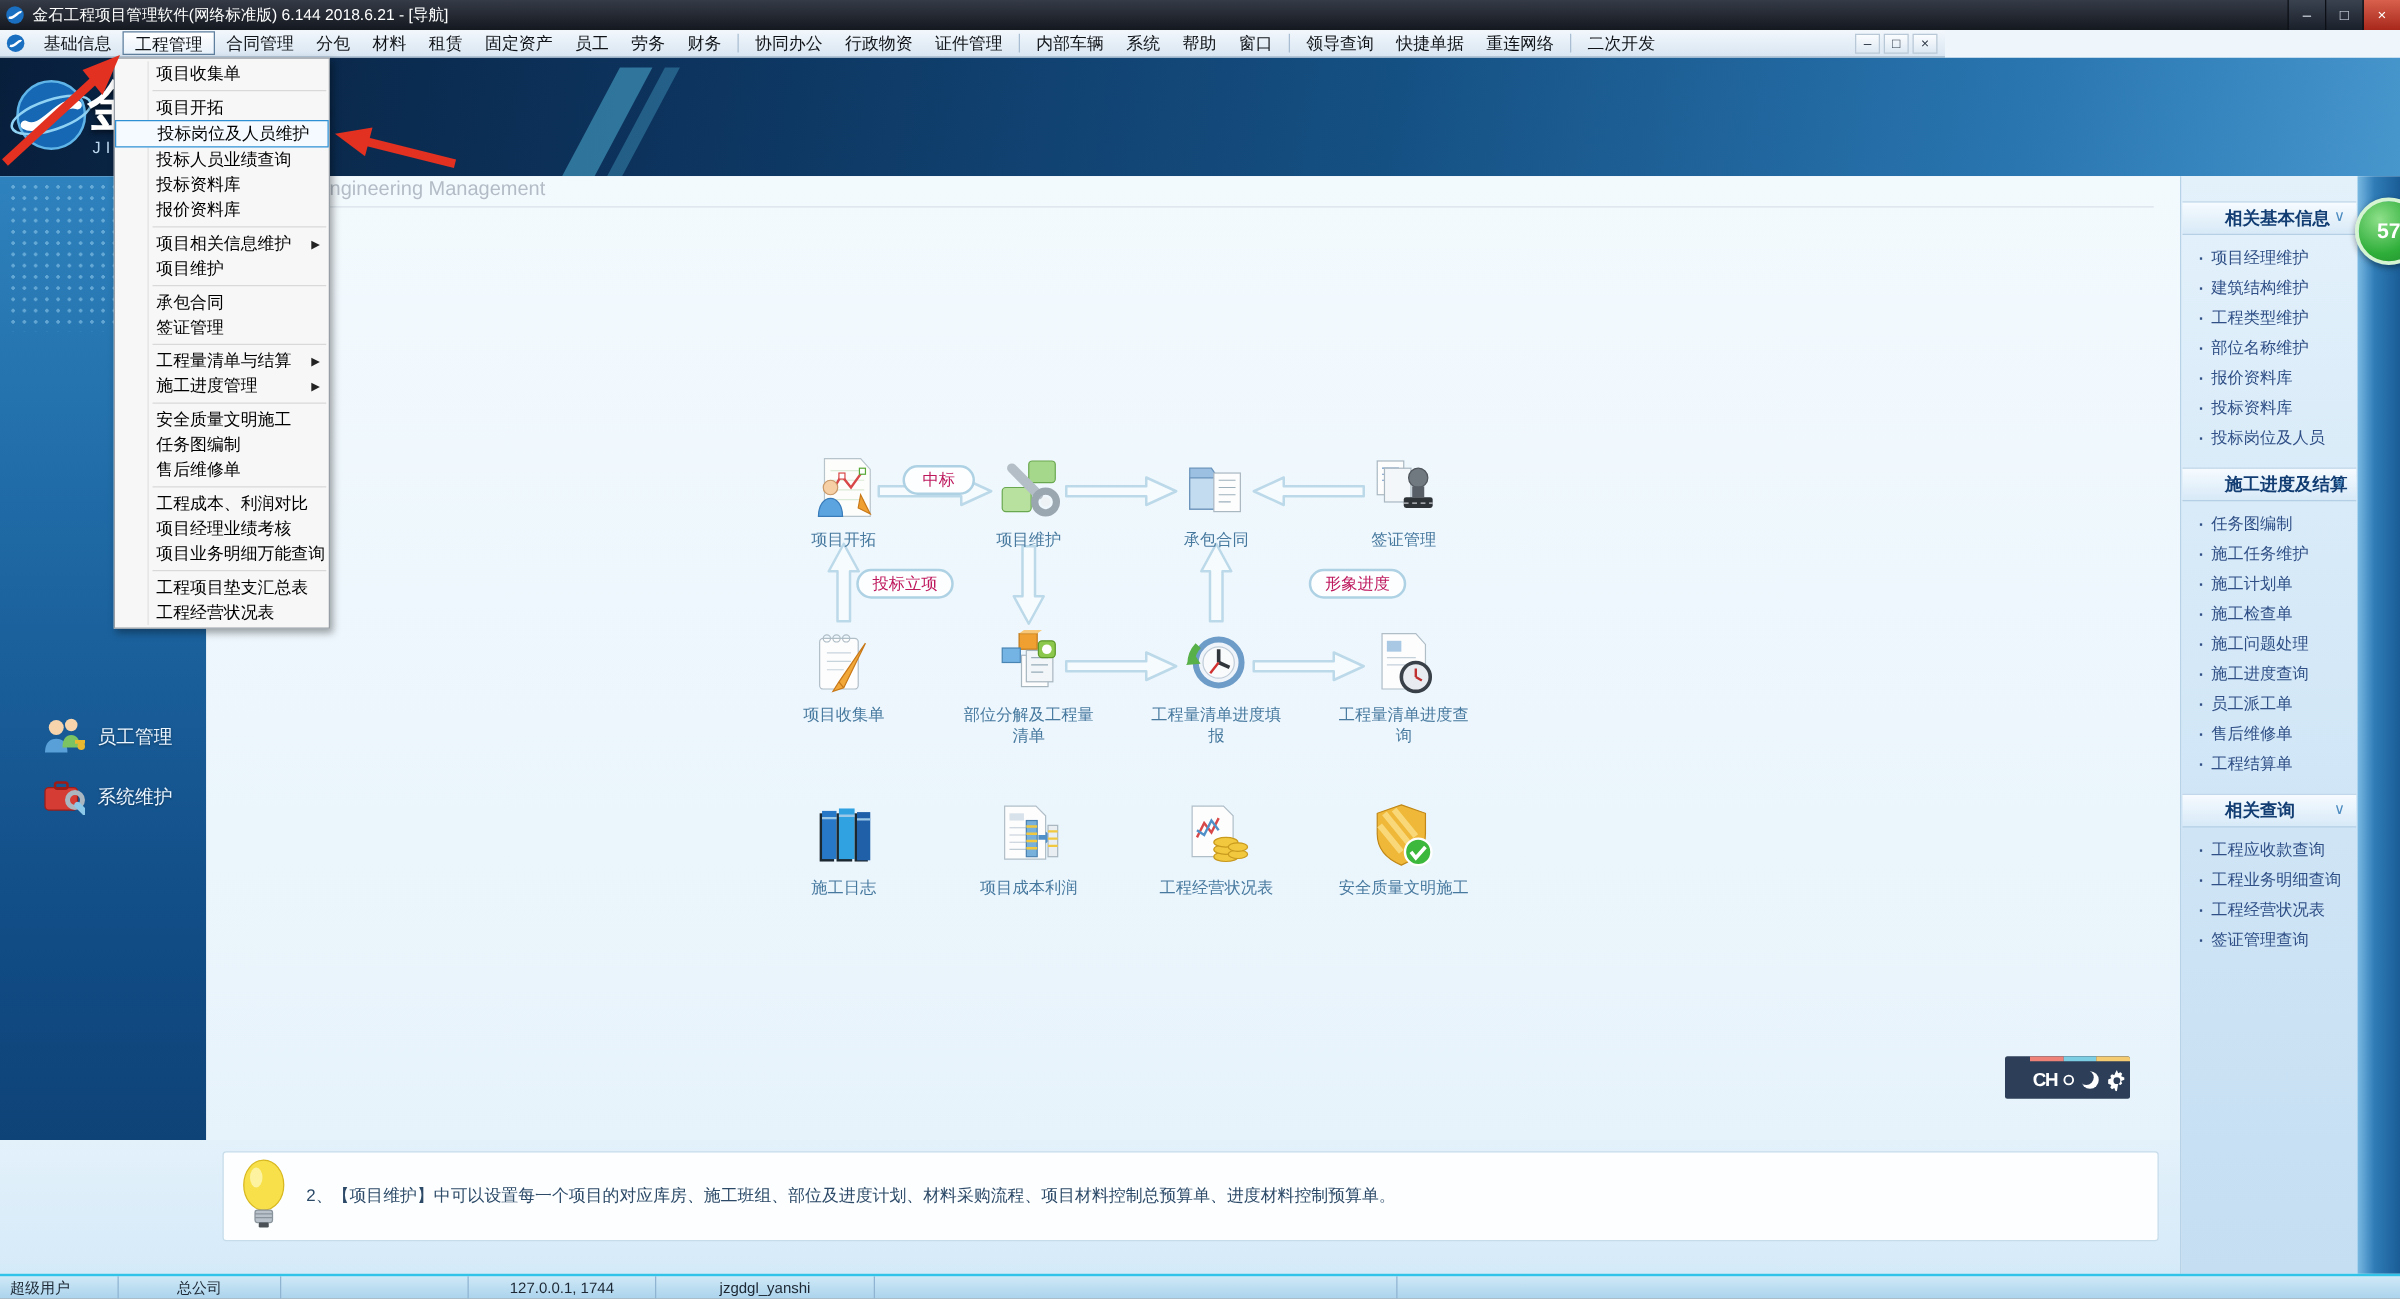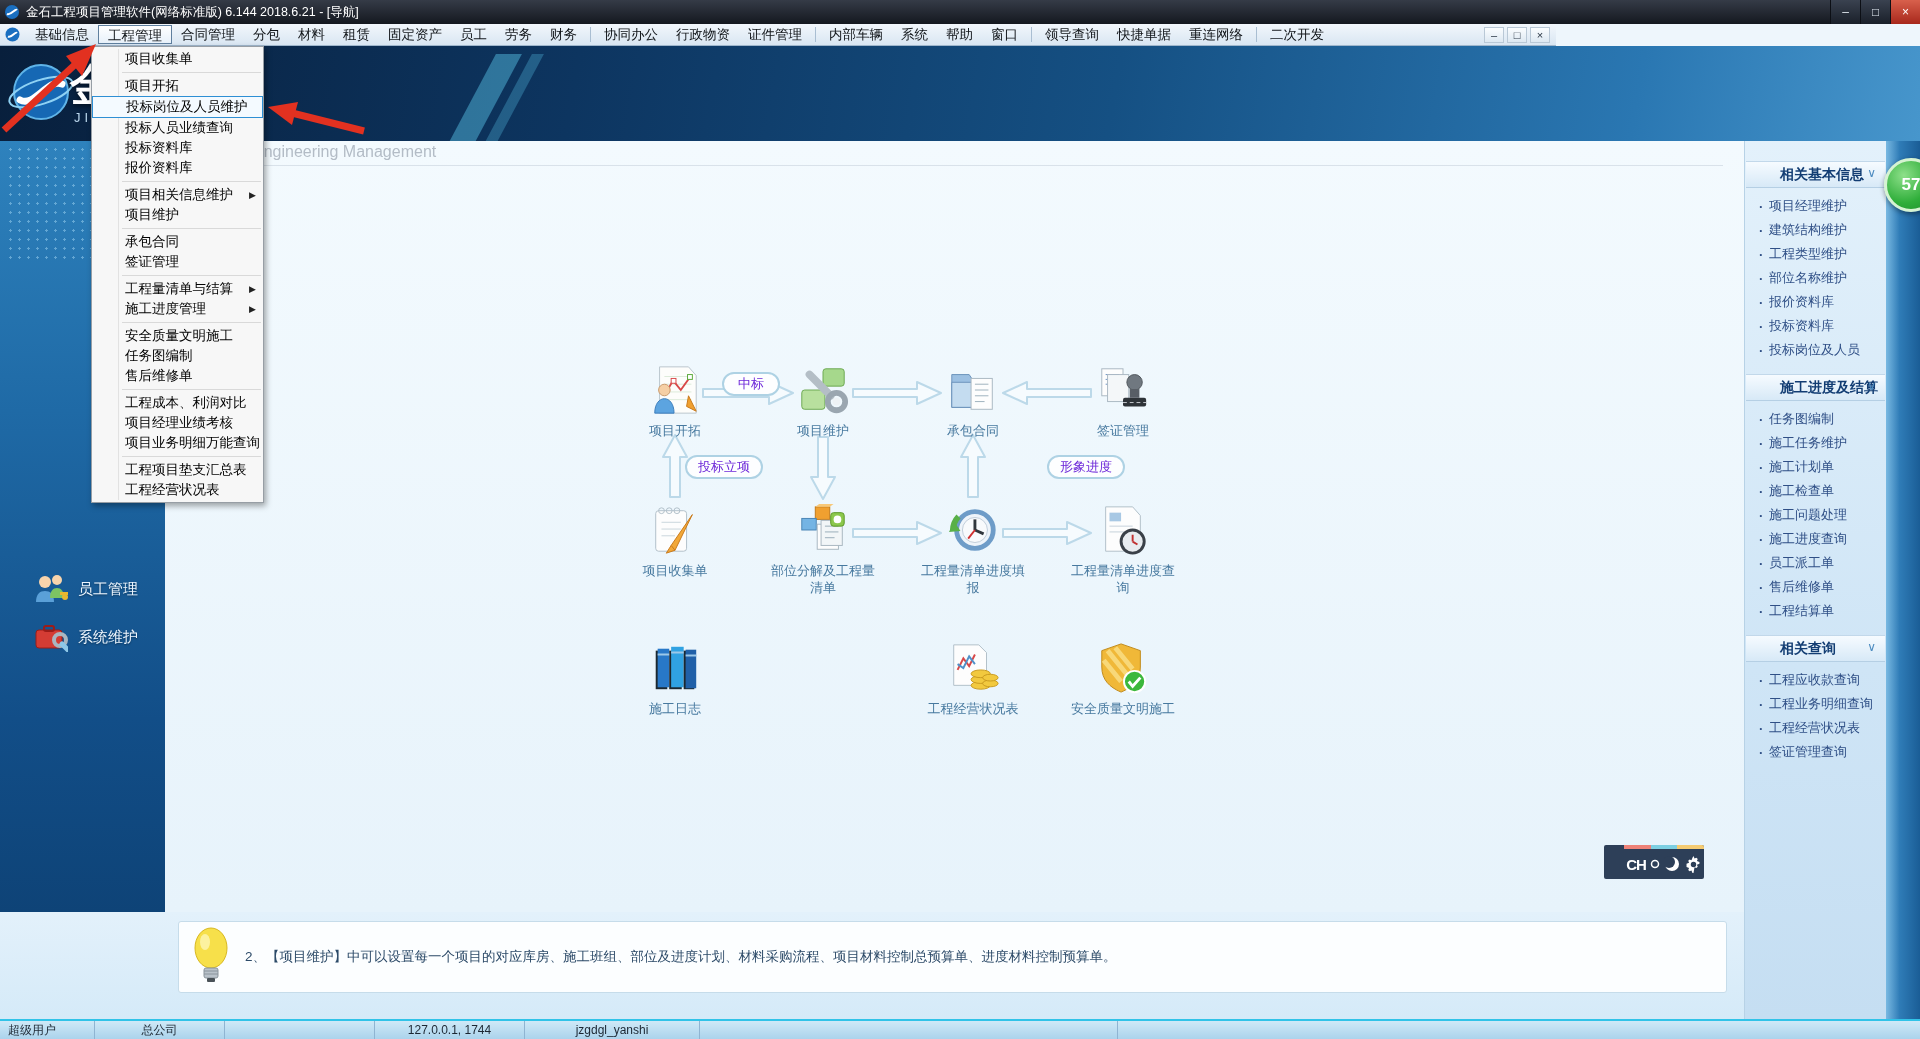--- a/index.html
+++ b/index.html
@@ -46,21 +46,21 @@
   .srow{position:absolute;left:34px;display:flex;align-items:center;gap:10px;color:#eef7ff;font-size:15px;white-space:nowrap;text-shadow:0 1px 2px rgba(0,0,0,.4);margin-top:41px;}
 
   
   .main{position:absolute;left:165px;top:141px;width:1579px;height:771px;background:linear-gradient(#f3fafe,#e7f3fb);}
   .ehead{position:absolute;left:88px;top:2px;font-size:16px;color:#b3bcc6;}
   .ehr{position:absolute;left:88px;top:24px;width:1470px;border-top:1px solid #d9e2ea;}
 
   .fnode{position:absolute;width:104px;margin-left:-52px;text-align:center;cursor:pointer;}
   .fnode .lbl{margin-top:2px;font-size:13px;line-height:1.3;color:#47799f;}
   .ftag{position:absolute;height:24px;border:2px solid #aed2e4;border-radius:13px;background:#fdfeff;
-    color:#6d28d9;font-size:13px;display:flex;align-items:center;justify-content:center;}
+    color:#be185d;font-size:13px;display:flex;align-items:center;justify-content:center;}
   .flowsvg{position:absolute;left:0;top:0;}
   .flowsvg path{fill:#f6fbfe;stroke:#bcd9e9;stroke-width:2;stroke-linejoin:round;}
 
   
   .widget{position:absolute;left:1439px;top:704px;width:100px;height:34px;background:#2d3f58;border-radius:2px;overflow:hidden;padding-left:20px;}
   .wstrips{display:flex;height:4px;}
   .wstrips i{flex:1;}
   .wrow{display:flex;align-items:center;justify-content:space-around;height:30px;color:#fff;}
   .wch{font-size:15px;font-weight:bold;letter-spacing:-1px;}
 
@@ -385,20 +385,35 @@
     <div class="fnode" style="left:958px;top:362px">
       <svg width="54" height="54" viewBox="0 0 56 56">
           <path d="M10 4h28l8 9v37H10z" fill="#fdfdfd" stroke="#b0bec8"></path>
           <rect x="14" y="10" width="12" height="9" fill="#a8c8e4"></rect>
           <path d="M14 24h24M14 30h24" stroke="#c4d0da"></path>
           <circle cx="38" cy="40" r="12" fill="#e8ecf0" stroke="#3a4048" stroke-width="3"></circle>
           <path d="M38 40V33M38 40l5 3" stroke="#c03030" stroke-width="2"></path>
         </svg>
       <div class="lbl">工程量清单进度查询</div>
     </div>
+    <div class="fnode" style="left:658px;top:500px">
+      <svg width="54" height="54" viewBox="0 0 56 56">
+          <path d="M8 4h26l8 8v36H8z" fill="#fdfdfd" stroke="#b0bec8"></path>
+          <rect x="12" y="10" width="12" height="6" fill="#d8e2ea"></rect>
+          <path d="M12 22h14M12 28h14M12 34h14M12 40h14" stroke="#c0ccd6"></path>
+          <g>
+            <rect x="26" y="16" width="9" height="30" fill="#78b0dc" stroke="#4880b0"></rect>
+            <path d="M26 21h9M26 27h9M26 33h9M26 39h9" stroke="#f2c93e" stroke-width="2"></path>
+          </g>
+          <path d="M36 28l6 0-0 -3 6 5-6 5 0-3-6 0z" fill="#5090c8"></path>
+          <rect x="44" y="20" width="8" height="26" fill="#e8eef2" stroke="#a8b6c0"></rect>
+          <path d="M44 25h8M44 31h8M44 37h8" stroke="#f2c93e" stroke-width="2"></path>
+        </svg>
+      <div class="lbl">项目成本利润</div>
+    </div>
     <div class="fnode" style="left:808px;top:500px">
       <svg width="54" height="54" viewBox="0 0 56 56">
           <path d="M8 4h26l8 8v34H8z" fill="#fdfdfd" stroke="#b0bec8"></path>
           <polyline points="12,30 18,18 24,26 30,14" stroke="#d84848" fill="none" stroke-width="2"></polyline>
           <polyline points="12,24 18,28 24,16 30,24" stroke="#5090c8" fill="none" stroke-width="2"></polyline>
           <g stroke="#c99a1e" fill="#f2c93e">
             <ellipse cx="36" cy="46" rx="10" ry="4"></ellipse>
             <ellipse cx="36" cy="40" rx="10" ry="4"></ellipse>
             <ellipse cx="36" cy="34" rx="10" ry="4"></ellipse>
             <ellipse cx="46" cy="44" rx="8" ry="3.5"></ellipse>

